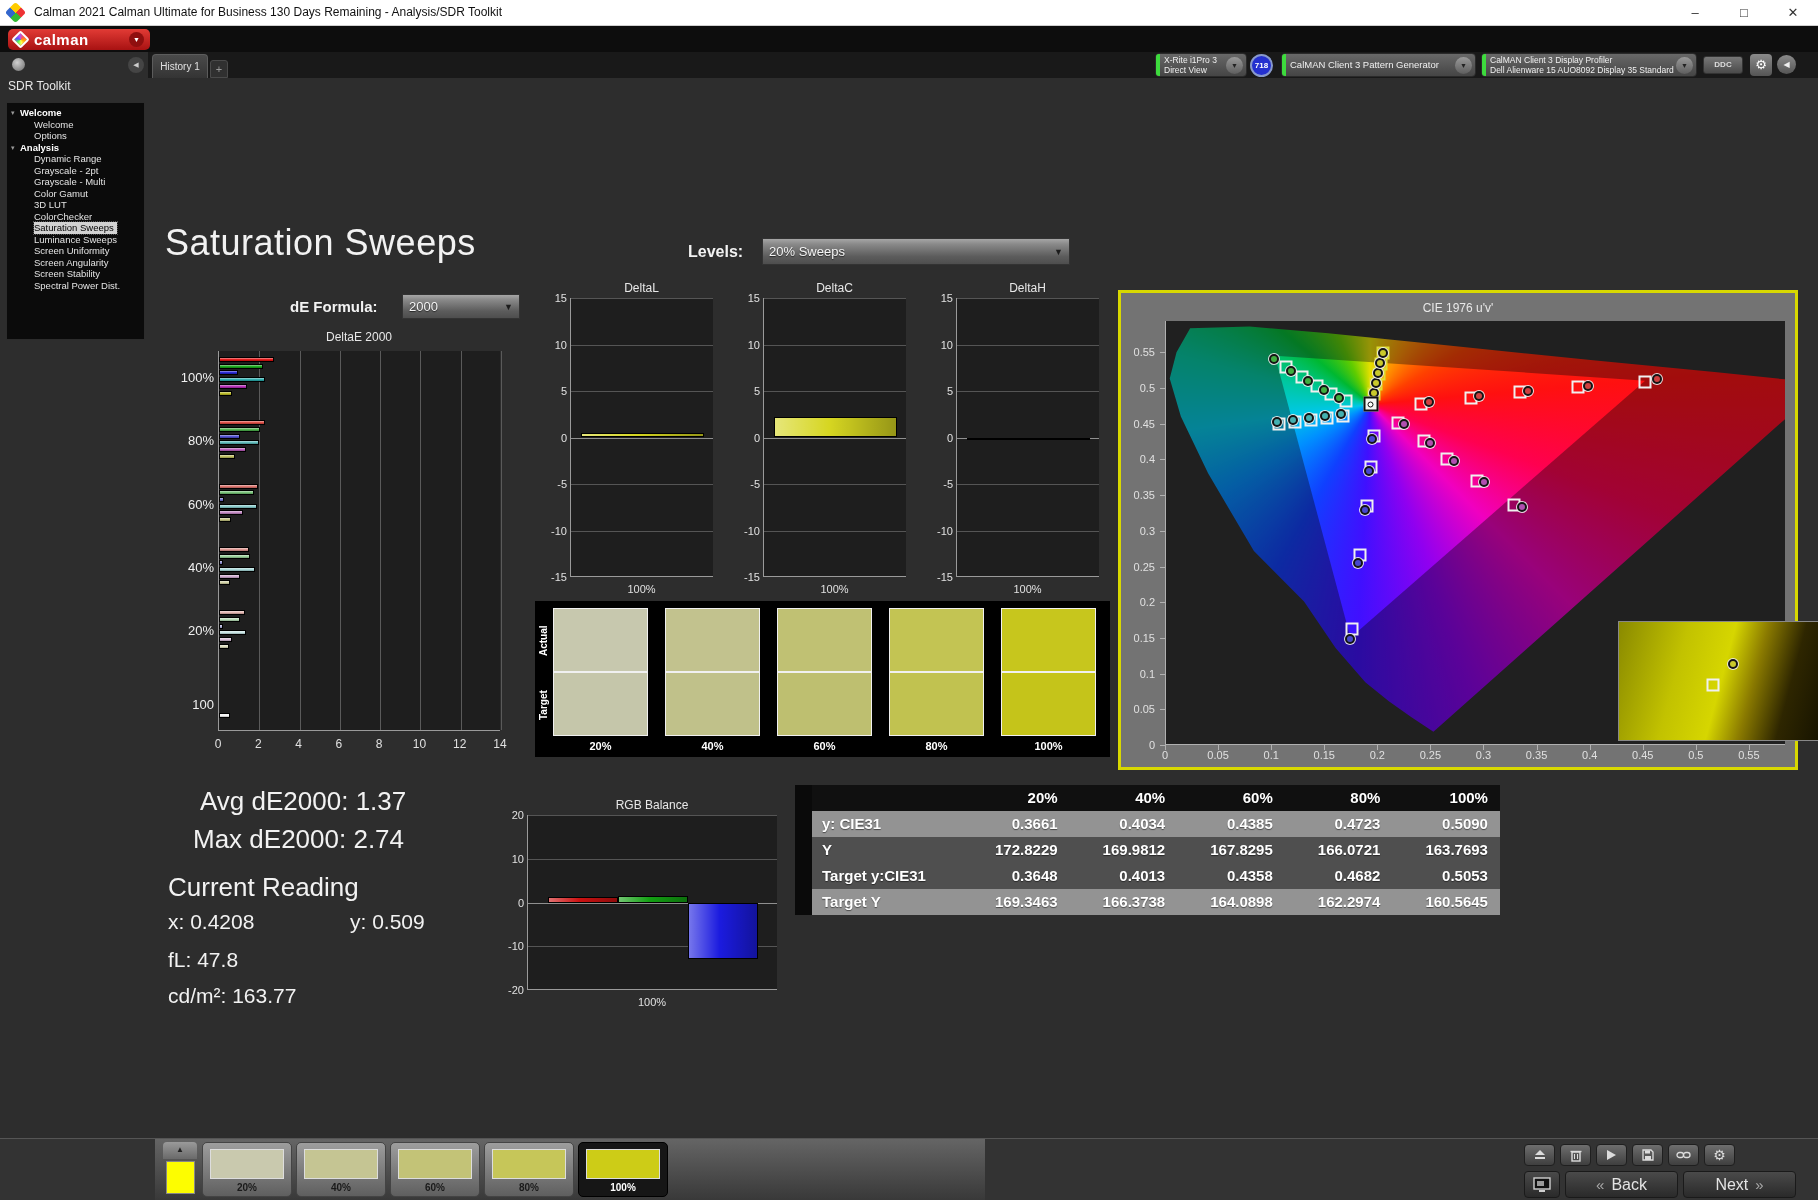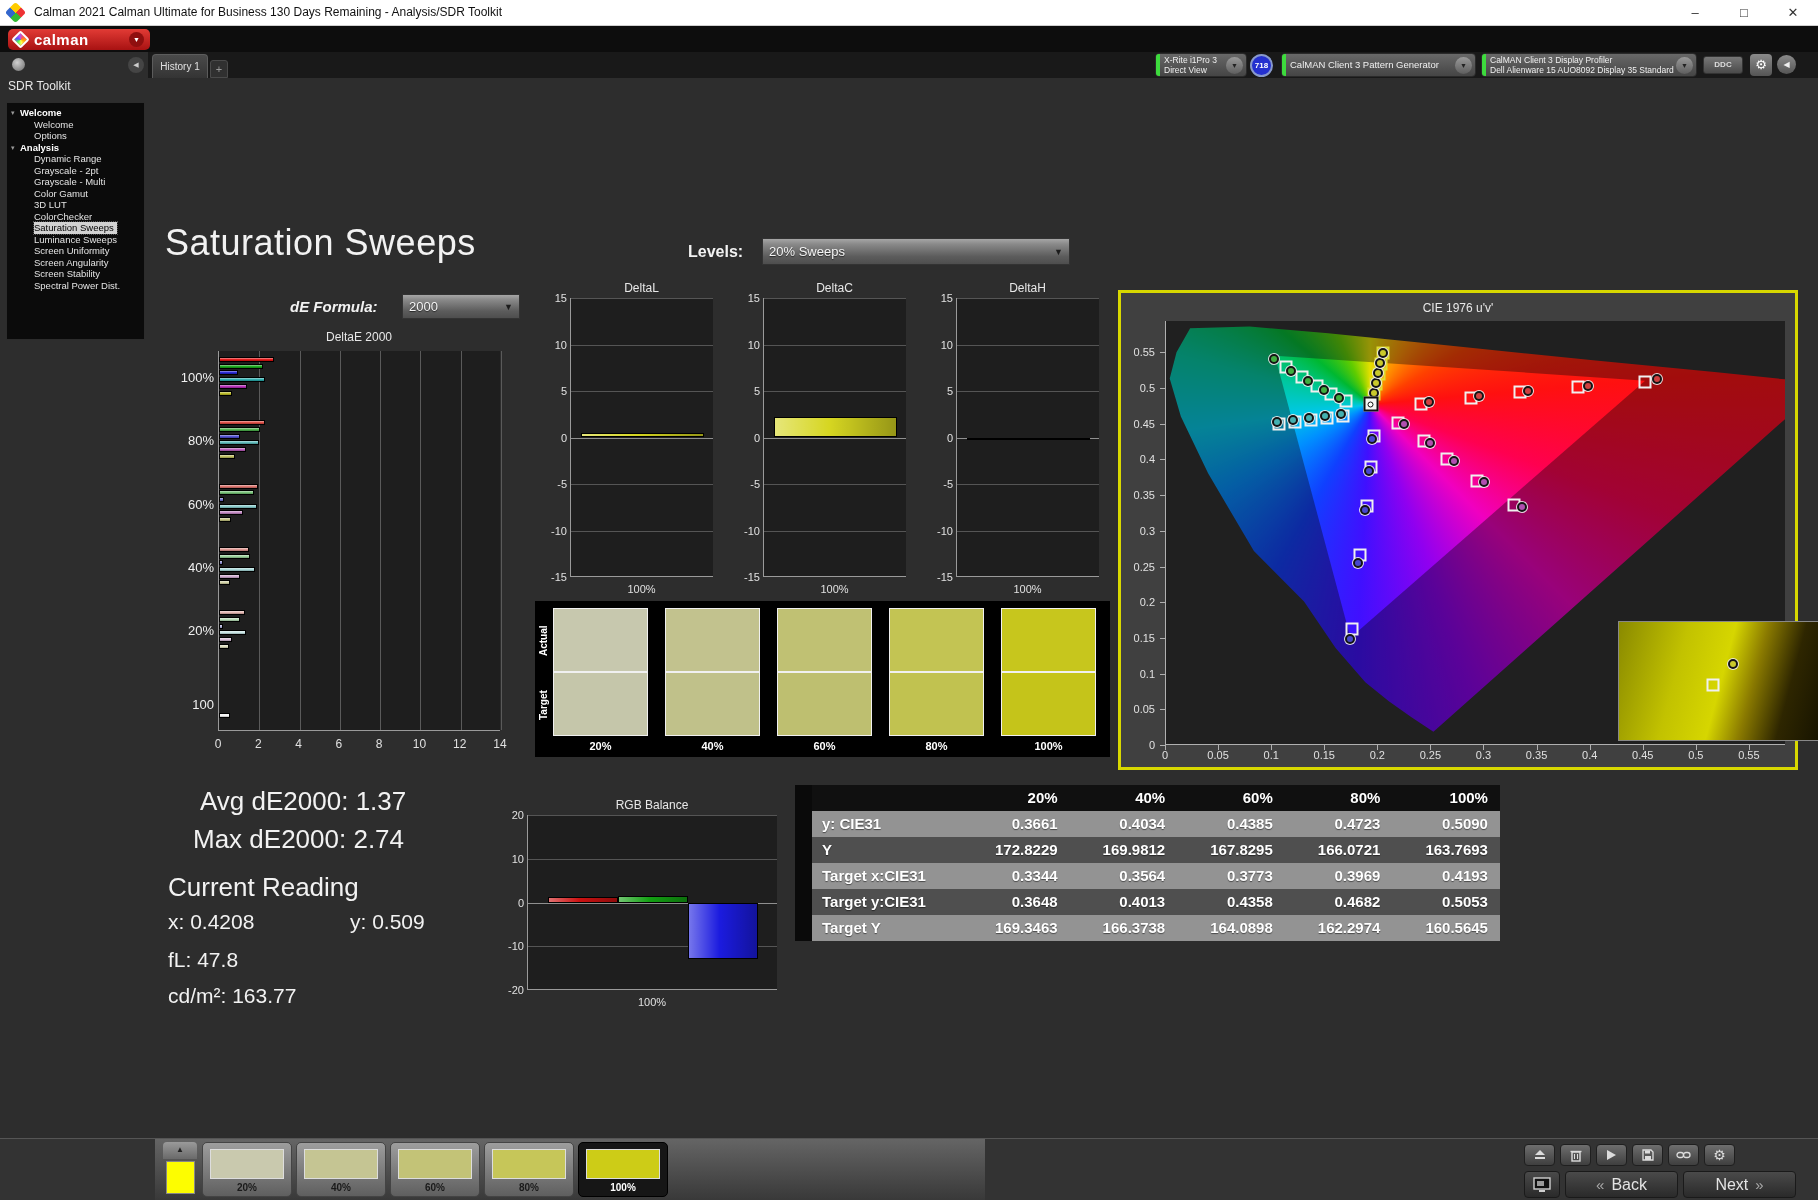--- a/index.html
+++ b/index.html
@@ -61,21 +61,21 @@
   .tree-group { color:#fff; font-weight:bold; font-size:9.5px; line-height:11.5px; padding-left:13px; position:relative; }
   .tree-group .tw { position:absolute; left:4px; top:0; color:#999; font-size:7px; }
   .tree-item { color:#e4e4e4; font-size:9.5px; line-height:11.5px; padding-left:27px; white-space:nowrap; }
   .tree-item.sel { background:#d2d2d2; color:#000; outline:1px dotted #555; width:fit-content; padding-right:3px; margin-left:27px; padding-left:0; }
 
   
   #page-title { left:165px; top:222px; font-size:36px; font-weight:300; color:#f2f2f2; letter-spacing:.5px; }
   .fieldlabel { color:#f2f2f2; font-weight:bold; }
   #levels-label { left:688px; top:243px; font-size:16px; }
   #levels-dd { left:762px; top:238px; width:308px; height:27px; }
-  #deformula-label { left:290px; top:298px; font-size:15px;font-style:italic; }
+  #deformula-label { left:290px; top:298px; font-size:15px; }
   #deformula-dd { left:402px; top:294px; width:118px; height:25px; }
   .dropdown { background:linear-gradient(#a6a6a6,#8a8a8a 20%,#5c5c5c 70%,#4e4e4e); border:1px solid #333;
               color:#f4f4f4; font-size:13px; display:flex; align-items:center; padding:0 6px; }
   .dropdown span.val { flex:1; text-shadow:0 1px 1px rgba(0,0,0,.6); }
   .dd-arrow { color:#1c1c1c; font-size:9px; }
 
   
   .chart-title { color:#e8e8e8; font-size:12px; text-align:center; }
   .plot { background:#1e1e1e; border-left:1px solid #9a9a9a; border-bottom:1px solid #9a9a9a; position:absolute; }
   .gridv { position:absolute; top:0; width:1px; height:100%; background:#5a5a5a; }
@@ -89,21 +89,21 @@
   .grouplabel { position:absolute; right:100%; padding-right:5px; color:#f0f0f0; font-size:13px; transform:translateY(-50%); white-space:nowrap; }
 
   
   #swatch-panel { left:535px; top:601px; width:575px; height:156px; background:#000; }
   .rotlabel { position:absolute; left:3px; width:14px; color:#fff; font-size:10px; font-weight:bold;
               writing-mode:vertical-rl; transform:rotate(180deg); text-align:center; height:64px; }
   .swatch { position:absolute; width:95px; border:1px solid #f0f0f0; }
   .swlabel { position:absolute; color:#fff; font-size:11px; font-weight:bold; width:95px; text-align:center; top:139px; }
 
   
-  #cie-panel { left:1118px; top:290px; width:680px; height:480px; background:#404040; border:3px solid #d8d800; }
+  #cie-panel { left:1118px; top:290px; width:680px; height:480px; background:#737373; border:3px solid #d8d800; }
   #cie-title { left:0; right:0; top:8px; }
   #cie-plot { left:44px; top:28px; width:620px; height:424px; background:#202020;
               border-left:1px solid #b0b0b0; border-bottom:1px solid #b0b0b0; }
   #cie-locus, #cie-gamut { position:absolute; inset:0; }
   .sq { position:absolute; width:13px; height:13px; border:2px solid #f0f0f0; transform:translate(-50%,-50%); }
   .dot { position:absolute; width:10px; height:10px; border-radius:50%; border:2px solid #141414;
          box-shadow:0 0 0 1px rgba(240,240,240,.9); transform:translate(-50%,-50%); }
   #cie-inset { position:absolute; left:452px; top:300px; width:206px; height:120px; border:1px solid #888;
     background:linear-gradient(105deg,#8a8a00 0%,#c2c200 30%,#d6d600 50%,#8a7a00 64%,#2e2600 80%,#151200 100%); }
 
@@ -541,29 +541,20 @@
       </div>
       <div class="trow rowdark">
         <div class="lead"></div>
         <div class="lbl">Y</div>
         <div class="val">172.8229</div>
         <div class="val">169.9812</div>
         <div class="val">167.8295</div>
         <div class="val">166.0721</div>
         <div class="val">163.7693</div>
       </div>
-      <div class="trow rowlight">
-        <div class="lead"></div>
-        <div class="lbl">Target x:CIE31</div>
-        <div class="val">0.3344</div>
-        <div class="val">0.3564</div>
-        <div class="val">0.3773</div>
-        <div class="val">0.3969</div>
-        <div class="val">0.4193</div>
-      </div>
       <div class="trow rowdark">
         <div class="lead"></div>
         <div class="lbl">Target y:CIE31</div>
         <div class="val">0.3648</div>
         <div class="val">0.4013</div>
         <div class="val">0.4358</div>
         <div class="val">0.4682</div>
         <div class="val">0.5053</div>
       </div>
       <div class="trow rowlight">

